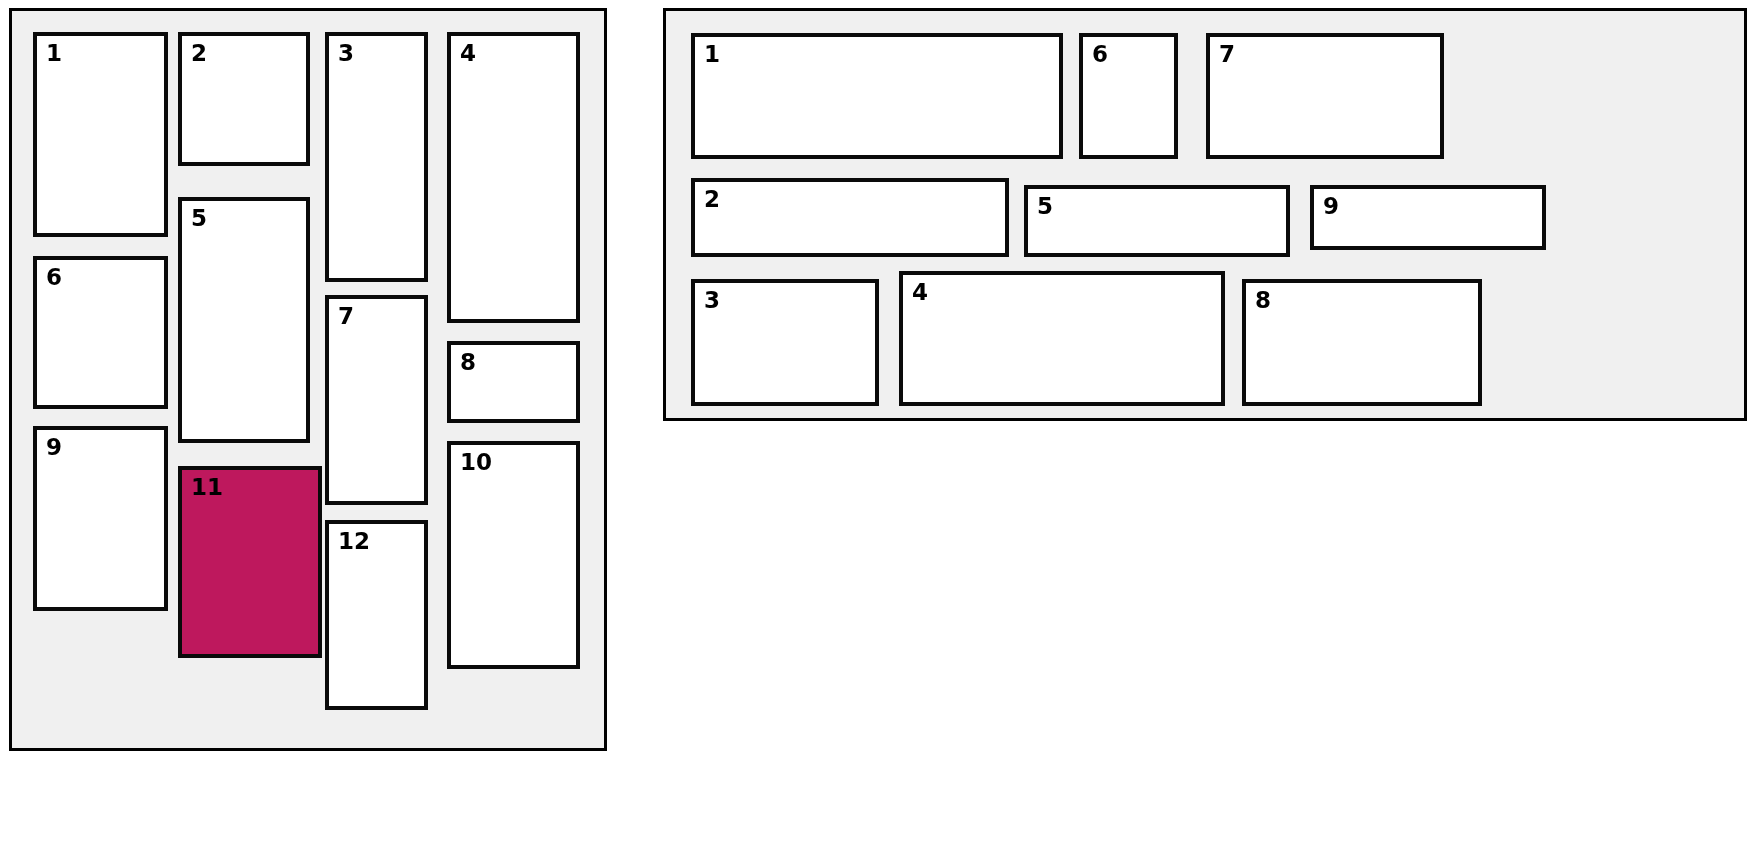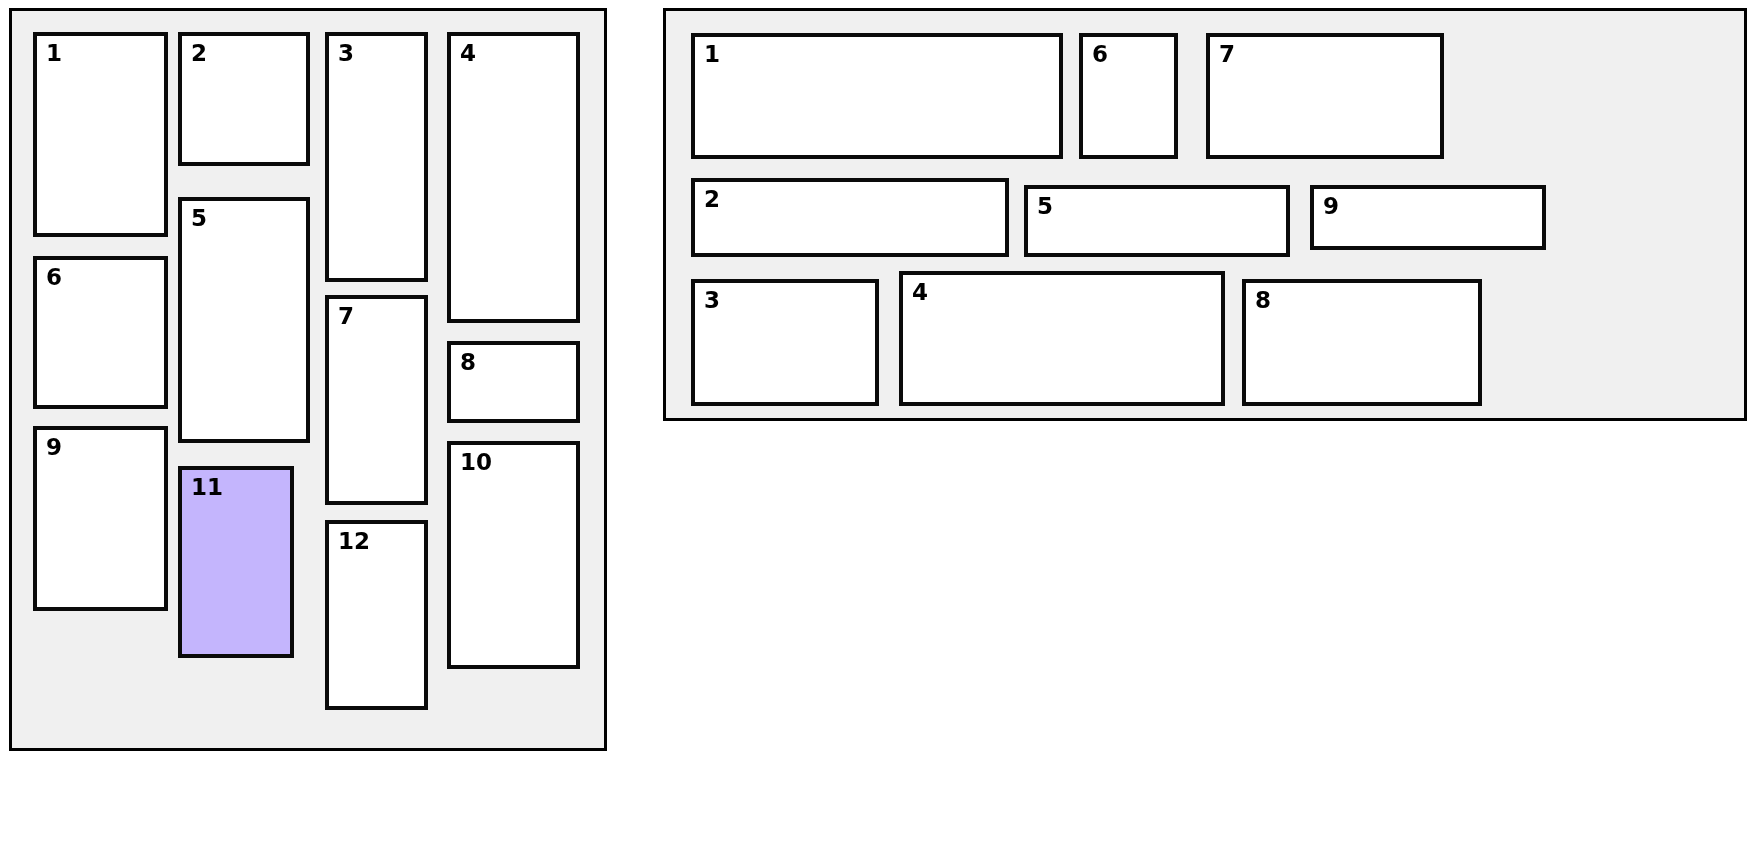--- a/index.html
+++ b/index.html
@@ -76,21 +76,21 @@
       </div>
       <div class="box" style="left: 435px; top: 330px; width: 133px; height: 82px; background: rgb(255, 255, 255);">
         <span class="box-label">8</span>
       </div>
       <div class="box" style="left: 21px; top: 415px; width: 135px; height: 185px; background: rgb(255, 255, 255);">
         <span class="box-label">9</span>
       </div>
       <div class="box" style="left: 435px; top: 430px; width: 133px; height: 228px; background: rgb(255, 255, 255);">
         <span class="box-label">10</span>
       </div>
-      <div class="box" style="left: 166px; top: 455px; width: 116px; height: 192px; background: #c4b5fd;">
+      <div class="box" style="left: 166px; top: 455px; width: 144px; height: 192px; background: #be185d;">
         <span class="box-label">11</span>
       </div>
       <div class="box" style="left: 313px; top: 509px; width: 103px; height: 190px; background: rgb(255, 255, 255); text-align: center;">
         <span class="box-label">12</span>
       </div>
     </div>
     <div class="panel" style="left: 663px; top: 8px; width: 1084px; height: 413px; background: rgb(240, 240, 240); border-color: rgb(0, 0, 0);">
       <div class="box" style="left: 25px; top: 22px; width: 372px; height: 126px; background: rgb(255, 255, 255);">
         <span class="box-label">1</span>
       </div>

